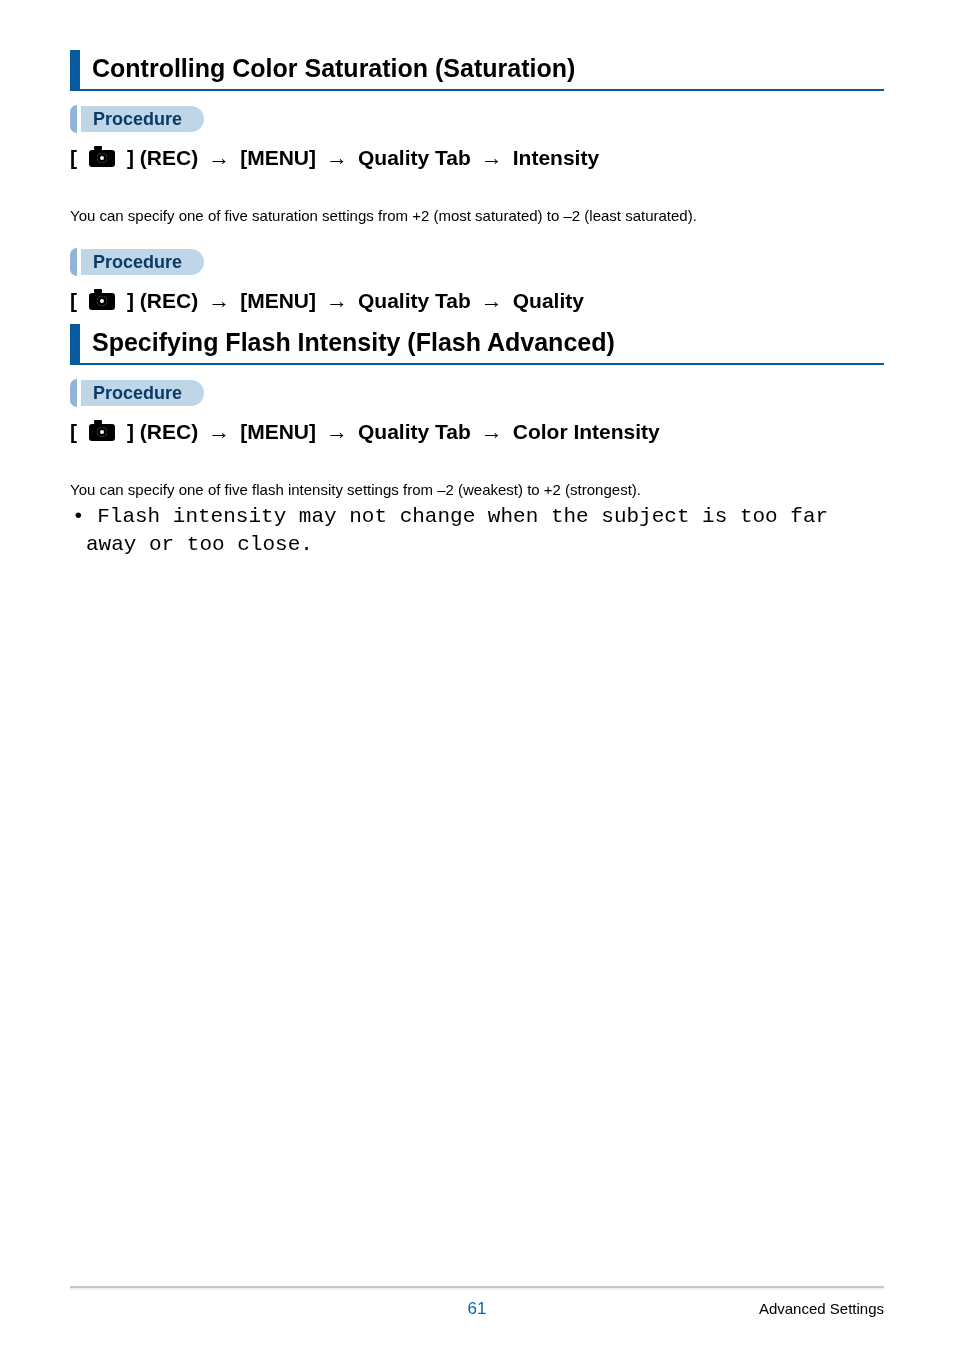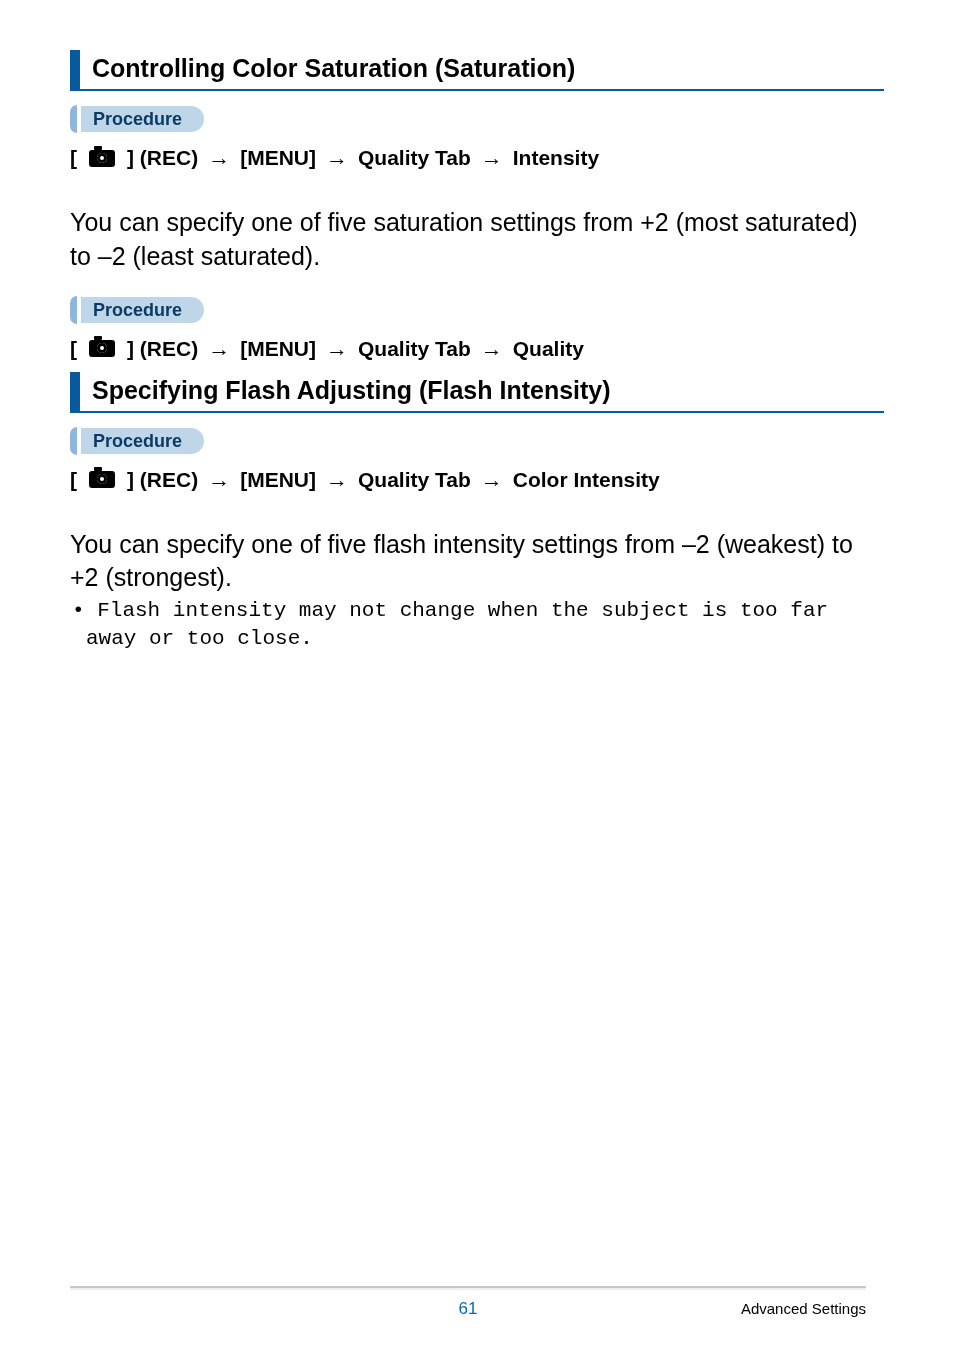--- a/index.html
+++ b/index.html
@@ -79,36 +79,36 @@
     background: #fff;
     border-radius: 50%;
     box-shadow: inset 0 0 0 3px #000;
   }
   .arrow {
     font-size: 22px;
     font-weight: normal;
   }
 
   .body-text {
-    font-size: 25px;
+    font-size: 15px;
     line-height: 1.35;
     margin-bottom: 22px;
     margin-top: 35px;
   }
   .bullet-text {
     font-size: 21px;
     line-height: 1.35;
     padding-left: 16px;
     text-indent: -14px;
     font-family: Liberation Mono, monospace;
   }
 
   .footer {
     position: absolute;
-    left: 70px; right: 88px;
+    left: 70px; right: 70px;
     bottom: 40px;
   }
   .footer-rule {
     height: 4px;
     background: linear-gradient(to bottom, #c7c7c7 0%, #c7c7c7 50%, #f0f0f0 50%, #f0f0f0 100%);
     margin-bottom: 10px;
   }
   .footer-row {
     display: flex;
     align-items: center;
@@ -166,21 +166,21 @@
     <span class="arrow">→</span>
     <span class="txt">[MENU]</span>
     <span class="arrow">→</span>
     <span class="txt">Quality Tab</span>
     <span class="arrow">→</span>
     <span class="txt">Quality</span>
   </div>
 
   <div class="section-heading">
     <div class="bar"></div>
-    <div class="title">Specifying Flash Adjusting (Flash Intensity)</div>
+    <div class="title">Specifying Flash Intensity (Flash Advanced)</div>
   </div>
   <div class="procedure-chip">
     <div class="chip-bar"></div>
     <div class="chip-body">Procedure</div>
   </div>
   <div class="step-line">
     <span class="txt">[</span>
     <span class="camera-icon"></span>
     <span class="txt">] (REC)</span>
     <span class="arrow">→</span>

